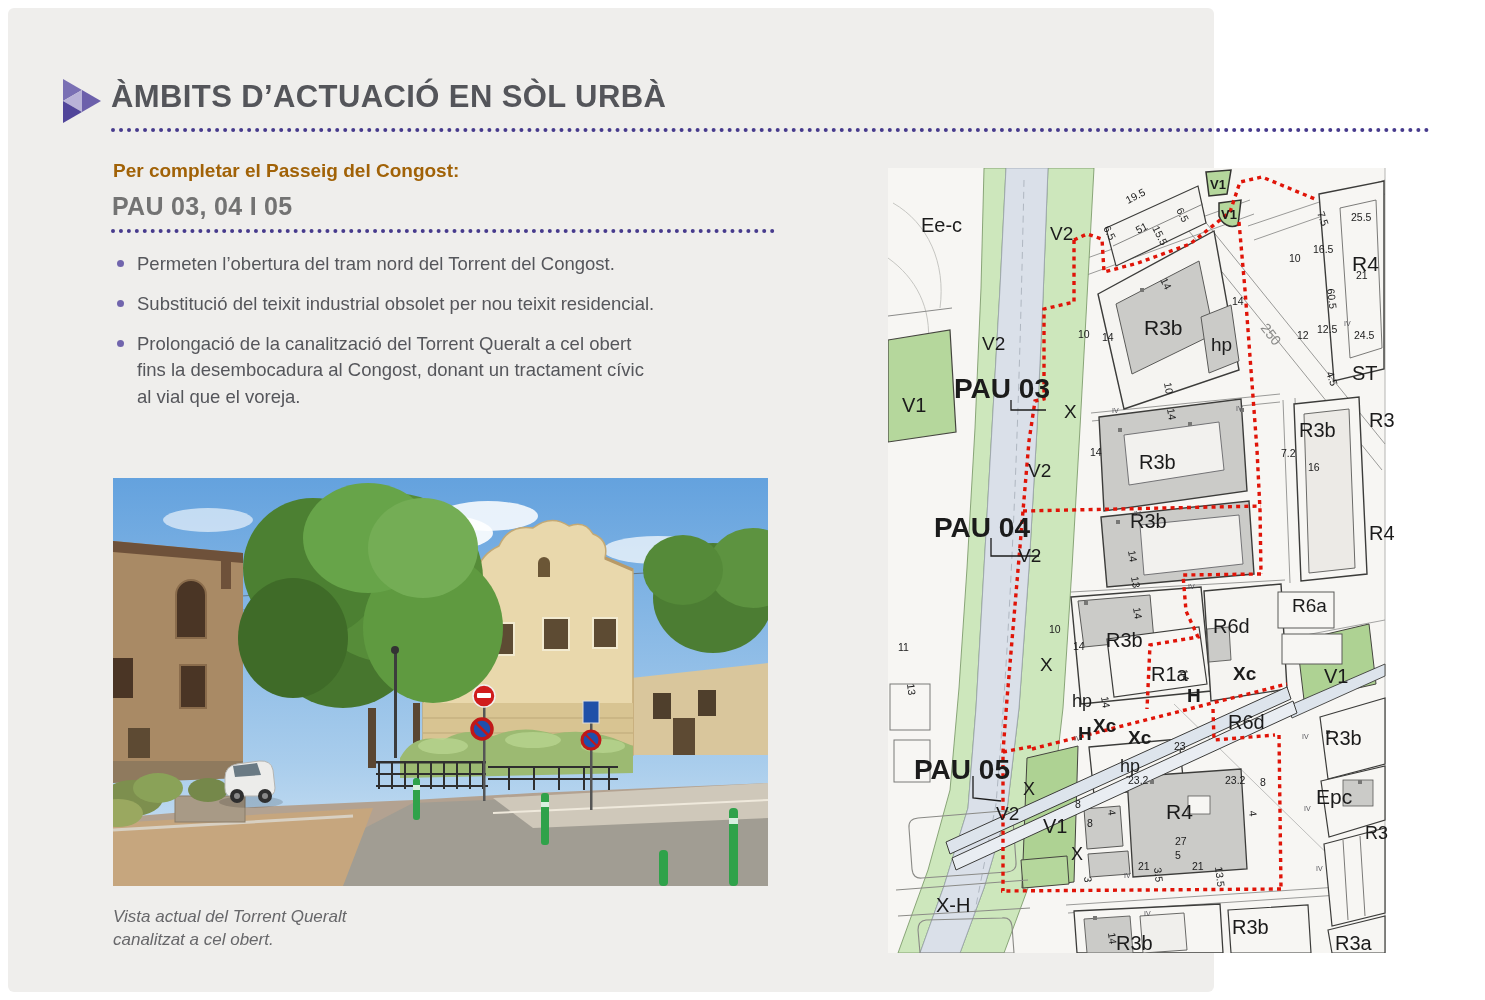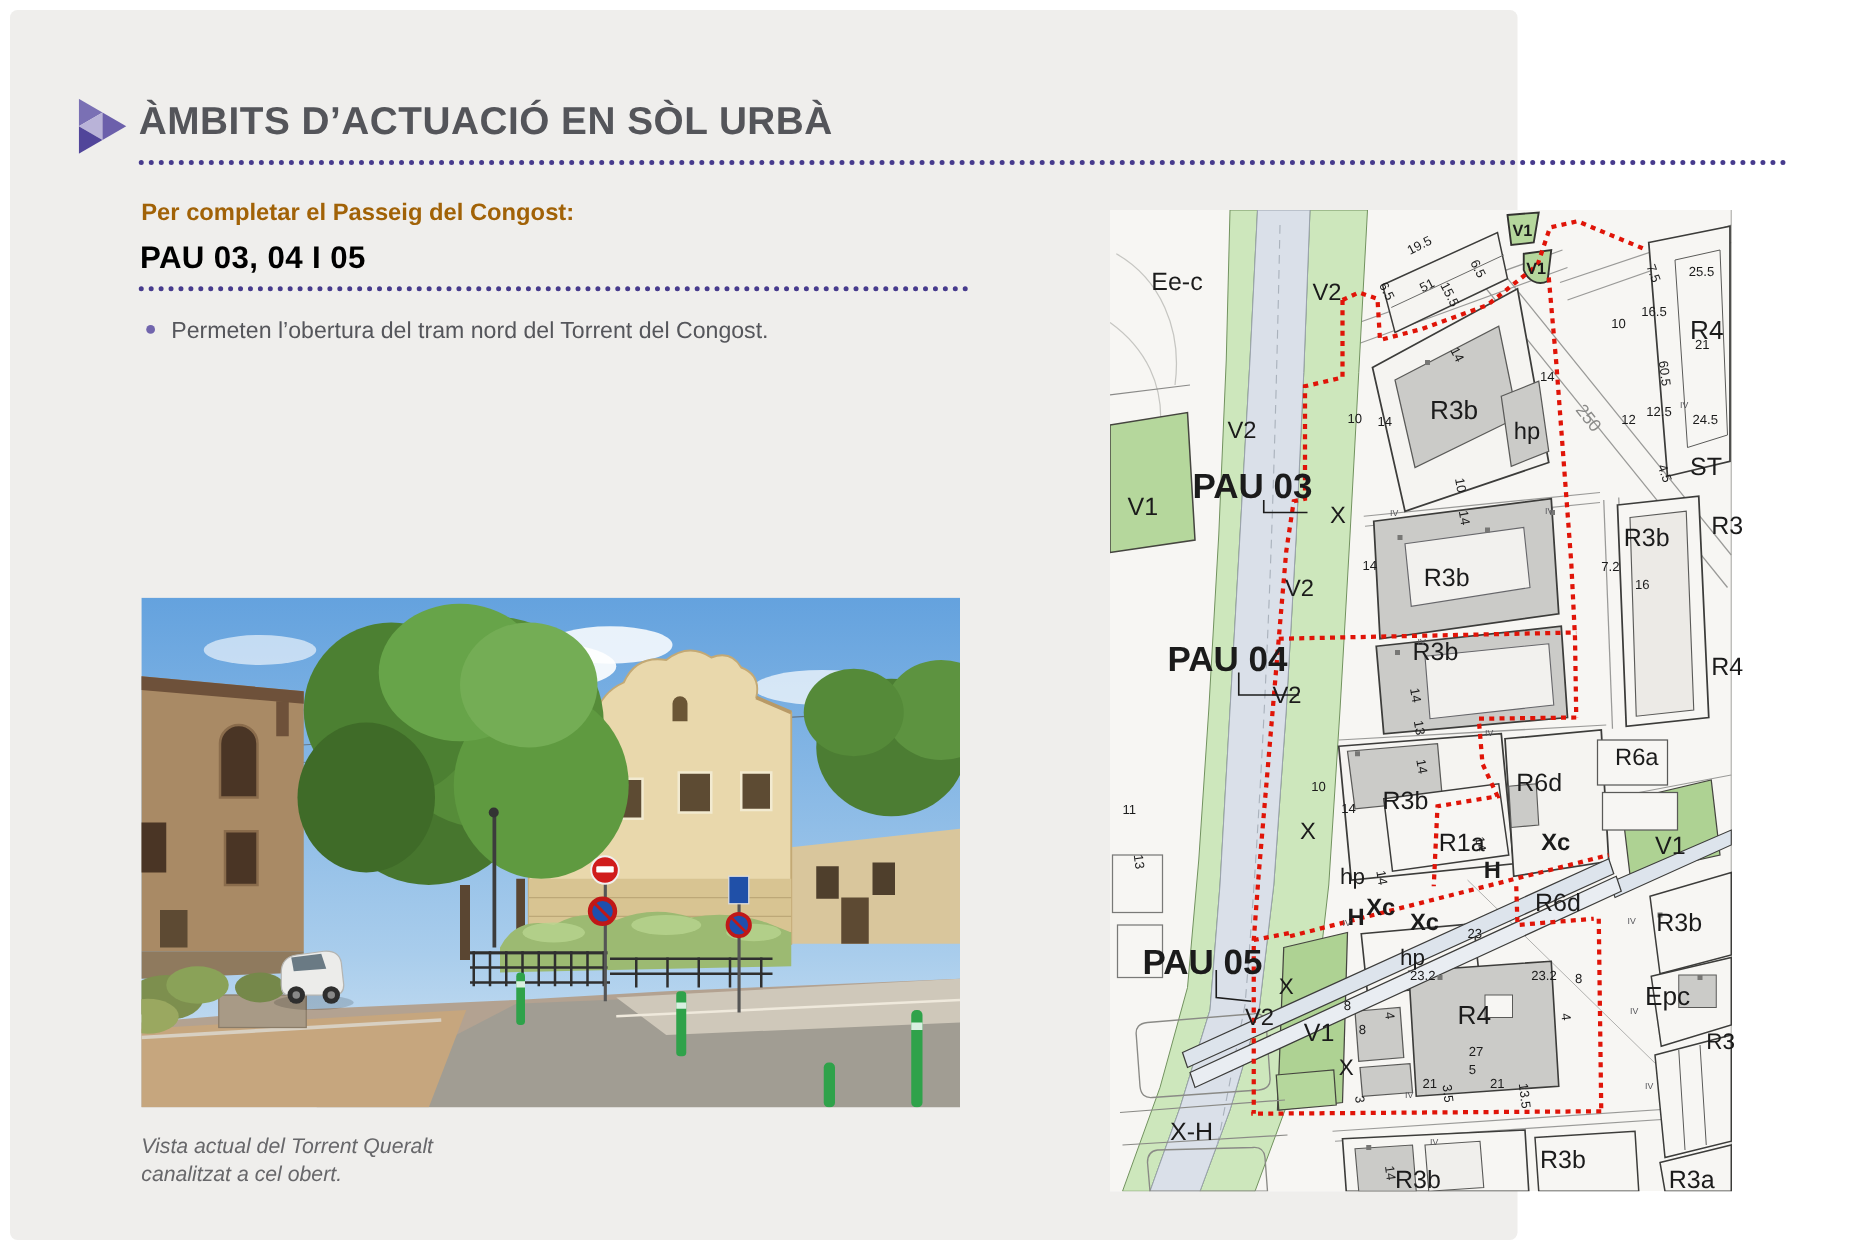--- a/index.html
+++ b/index.html
@@ -6,21 +6,21 @@
   body{width:1485px;height:1000px;background:#ffffff;position:relative;overflow:hidden;
        font-family:"Liberation Sans",sans-serif;}
   .card{position:absolute;left:8px;top:8px;width:1206px;height:984px;background:#efeeec;border-radius:6px;}
   .logo{position:absolute;left:55px;top:70px;width:40px;height:46px;}
   .title{position:absolute;left:103px;top:71px;margin:0;font-size:31px;font-weight:700;
          color:#54555a;letter-spacing:.4px;}
   .rule{position:absolute;height:0;border-bottom:4px dotted #473b8d;}
   .rule1{left:103px;top:120px;width:1319px;}
   .rule2{left:103px;top:221px;width:664px;}
   .lead{position:absolute;left:105px;top:152px;font-size:19px;font-weight:700;color:#a16207;}
-  .code{position:absolute;left:104px;top:184px;font-size:25px;font-weight:700;color:#000000;letter-spacing:.3px;}
+  .code{position:absolute;left:104px;top:184px;font-size:25px;font-weight:700;color:#737373;letter-spacing:.3px;}
   .bullets{position:absolute;left:105px;top:243px;width:655px;list-style:none;margin:0;padding:0;}
   .bullets li{position:relative;padding-left:24px;margin-bottom:13px;font-size:18.5px;
               line-height:1.45;color:#55565b;white-space:pre-line;}
   .dot{position:absolute;left:4px;top:9px;width:7px;height:7px;border-radius:50%;background:#7165ad;}
   .photo{position:absolute;left:105px;top:470px;width:655px;height:408px;overflow:hidden;}
   .caption{position:absolute;left:105px;top:898px;font-size:17px;font-style:italic;color:#67676a;
            line-height:1.35;white-space:pre-line;}
   .map{position:absolute;left:880px;top:160px;width:545px;height:785px;background:#ffffff;}
   svg{display:block;}
   .map text{font-family:"Liberation Sans",sans-serif;}
@@ -39,20 +39,24 @@
 
   <h1 class="title">ÀMBITS D’ACTUACIÓ EN SÒL URBÀ</h1>
   <div class="rule rule1"></div>
 
   <div class="lead">Per completar el Passeig del Congost:</div>
   <div class="code">PAU 03, 04 I 05</div>
   <div class="rule rule2"></div>
 
   <ul class="bullets">
     <li><span class="dot"></span><span>Permeten l’obertura del tram nord del Torrent del Congost.</span></li>
+    <li><span class="dot"></span><span>Substitució del teixit industrial obsolet per nou teixit residencial.</span></li>
+    <li><span class="dot"></span><span>Prolongació de la canalització del Torrent Queralt a cel obert
+fins la desembocadura al Congost, donant un tractament cívic
+al vial que el voreja.</span></li>
   </ul>
 
   <div class="photo">
     <svg viewBox="0 0 655 408" width="655" height="408" preserveAspectRatio="none">
       <defs>
         <linearGradient id="skyg" x1="0" y1="0" x2="0" y2="1">
           <stop offset="0" stop-color="#64a2de"></stop>
             <stop offset="0.7" stop-color="#a9cdec"></stop>
             <stop offset="1" stop-color="#d5e6f4"></stop>
         </linearGradient>

